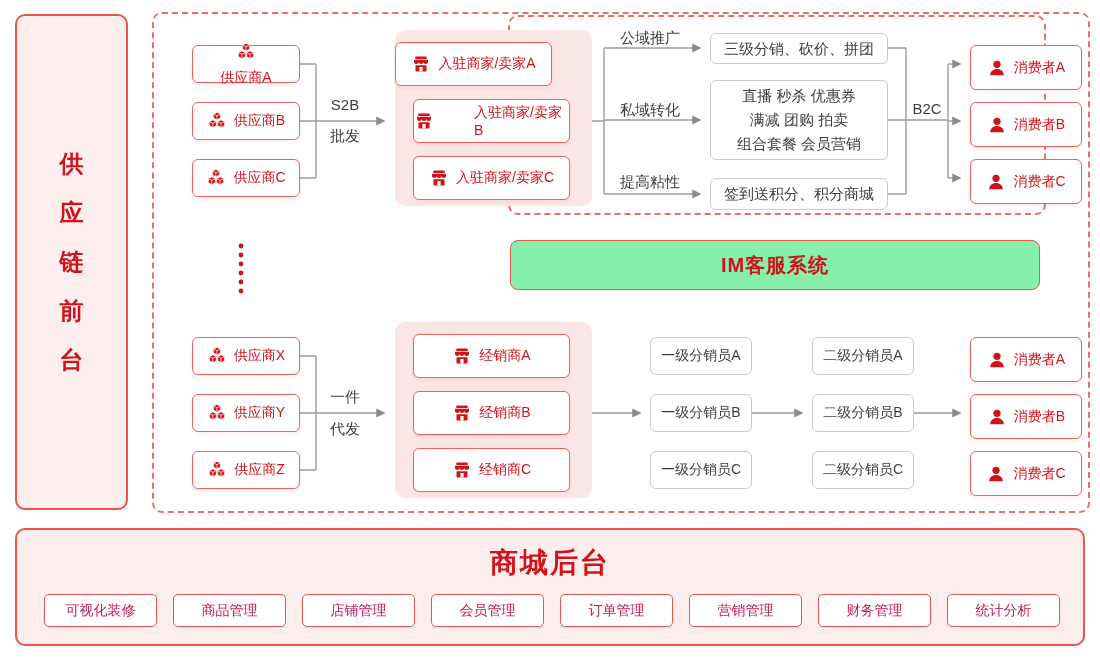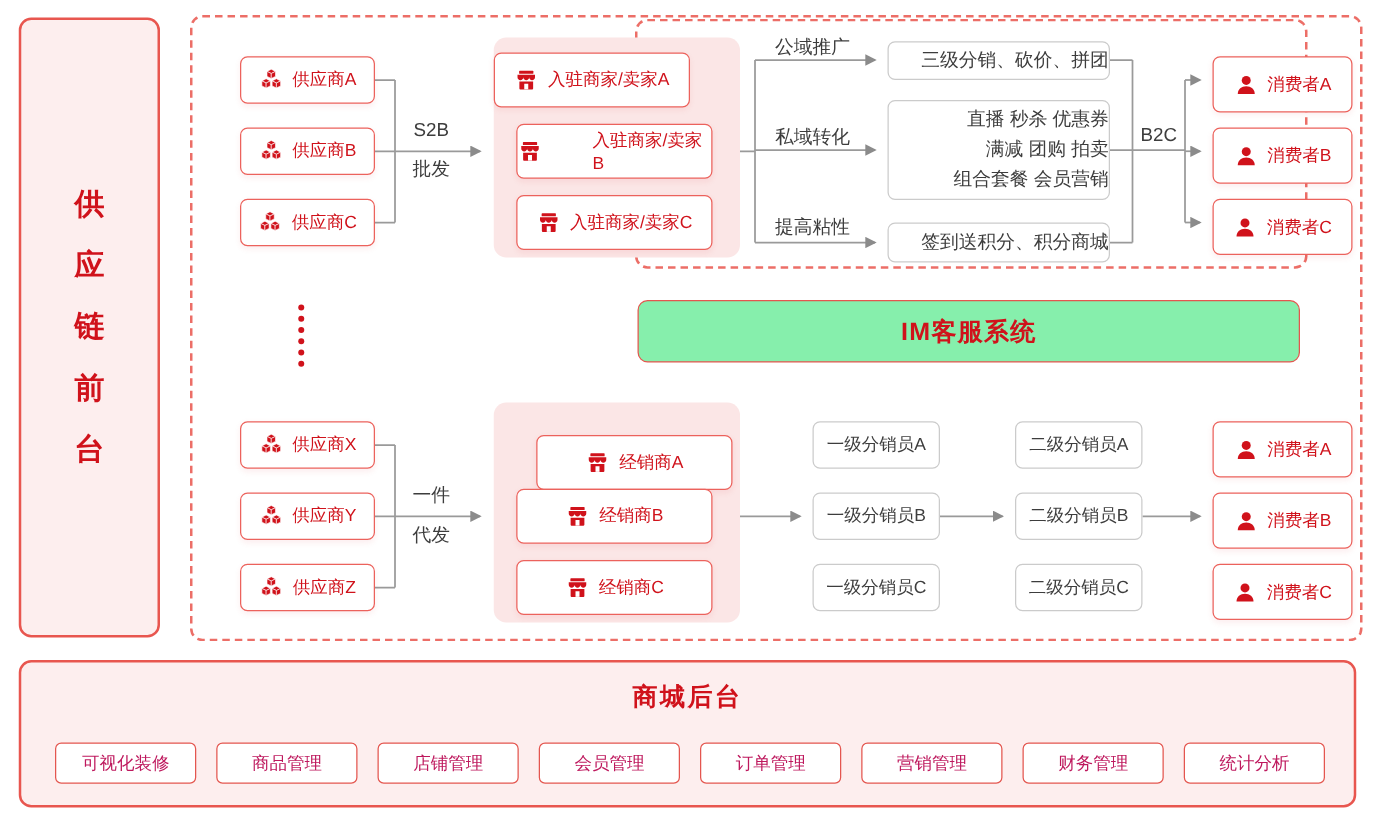--- a/index.html
+++ b/index.html
@@ -33,38 +33,38 @@
   .sup { width:108px; height:38px; }
   .mer { width:157px; height:44px; }
   .con { width:112px; height:45px; }
   .lvl { width:102px; height:38px; }
 
   .icon { width:20px; height:20px; flex:0 0 auto; }
   .icon svg { display:block; width:100%; height:100%; }
 
   
   .tactic { position:absolute; background:#fff; border:1px solid #cbcbcb; border-radius:6px;
-    color:#3d3d3d; font-size:15px; display:flex; flex-direction:column; align-items:flex-end;
+    color:#3d3d3d; font-size:15px; display:flex; flex-direction:column; align-items:center;
     justify-content:center; line-height:24px; z-index:3; }
 
   
   .flow-label { position:absolute; width:80px; text-align:center; font-size:15px;
     color:#3d3d3d; z-index:4; line-height:18px; }
   .flow-label.narrow { width:46px; }
 
   
   .im-banner { left:510px; top:240px; width:530px; height:50px; background:#86efac;
     border:1.5px solid #e4564f; border-radius:8px; display:flex; align-items:center;
     justify-content:center; color:#d0121b; font-size:20px; font-weight:700; letter-spacing:1px; }
 
   
   .backend { left:15px; top:528px; width:1070px; height:118px; background:#fdeeee;
     border:2px solid #e8564f; border-radius:10px; }
   .backend-title { position:absolute; left:0; top:14px; width:100%; text-align:center;
-    color:#d0121b; font-size:20px; font-weight:700; letter-spacing:2px; }
+    color:#d0121b; font-size:28px; font-weight:700; letter-spacing:2px; }
   .backend-row { position:absolute; left:27px; top:64px; width:1016px; display:flex; gap:16px; }
   .backend-mod { flex:1; height:33px; background:#fff; border:1.5px solid #e4564f;
     border-radius:5px; color:#be185d; font-size:14px; display:flex; align-items:center;
     justify-content:center; }
 
   svg.wires { position:absolute; left:0; top:0; width:1100px; height:660px;
     pointer-events:none; z-index:2; }
 </style>
 </head>
 <body>
@@ -117,21 +117,21 @@
     <g fill="#d0121b">
       <circle cx="241" cy="246" r="2.4"></circle>
       <circle cx="241" cy="255" r="2.4"></circle>
       <circle cx="241" cy="264" r="2.4"></circle>
       <circle cx="241" cy="273" r="2.4"></circle>
       <circle cx="241" cy="282" r="2.4"></circle>
       <circle cx="241" cy="291" r="2.4"></circle>
     </g>
   </svg>
 
-  <div class="node red-node sup" style="left:192px;top:45px;">
+  <div class="node red-node sup" style="left:192px;top:45px;flex-direction:column;">
     <span class="icon">
         <svg viewBox="0 0 20 20">
           <g fill="#d0121b" stroke="#fff" stroke-width="0.5">
             <polygon points="10,1.4 13.4,3.1 10,4.8 6.6,3.1"></polygon>
             <polygon points="6.6,3.1 10,4.8 10,8.8 6.6,7.1"></polygon>
             <polygon points="10,4.8 13.4,3.1 13.4,7.1 10,8.8"></polygon>
             <polygon points="5.9,9.0 9.3,10.7 5.9,12.4 2.5,10.7"></polygon>
             <polygon points="2.5,10.7 5.9,12.4 5.9,16.4 2.5,14.7"></polygon>
             <polygon points="5.9,12.4 9.3,10.7 9.3,14.7 5.9,16.4"></polygon>
             <polygon points="14.1,9.0 17.5,10.7 14.1,12.4 10.7,10.7"></polygon>
@@ -317,21 +317,21 @@
             <polygon points="14.1,12.4 17.5,10.7 17.5,14.7 14.1,16.4"></polygon>
           </g>
         </svg>
       </span>
     <span>供应商Z</span>
   </div>
 
   <div class="flow-label narrow" style="left:322px;top:388px;">一件</div>
   <div class="flow-label narrow" style="left:322px;top:420px;">代发</div>
 
-  <div class="node red-node mer" style="left:413px;top:348px;margin-left:16px;">
+  <div class="node red-node mer" style="left:413px;top:334px;">
     <span class="icon">
         <svg viewBox="0 0 20 20" fill="#d0121b">
           <rect x="4.3" y="2.6" width="11.4" height="2.4" rx="0.5"></rect>
           <path d="M3 5.8h14v2c0 1.3-1.04 2.3-2.33 2.3-1.3 0-2.34-1-2.34-2.3 0 1.3-1.04 2.3-2.33 2.3-1.3 0-2.33-1-2.33-2.3 0 1.3-1.05 2.3-2.34 2.3C4.04 10.1 3 9.1 3 7.8z"></path>
           <path d="M4.5 11.2h11v5.6c0 .4-.3.7-.7.7H5.2c-.4 0-.7-.3-.7-.7z"></path>
           <rect x="8.4" y="13" width="3.2" height="4.5" fill="#fff"></rect>
         </svg>
       </span>
     <span>经销商A</span>
   </div>

